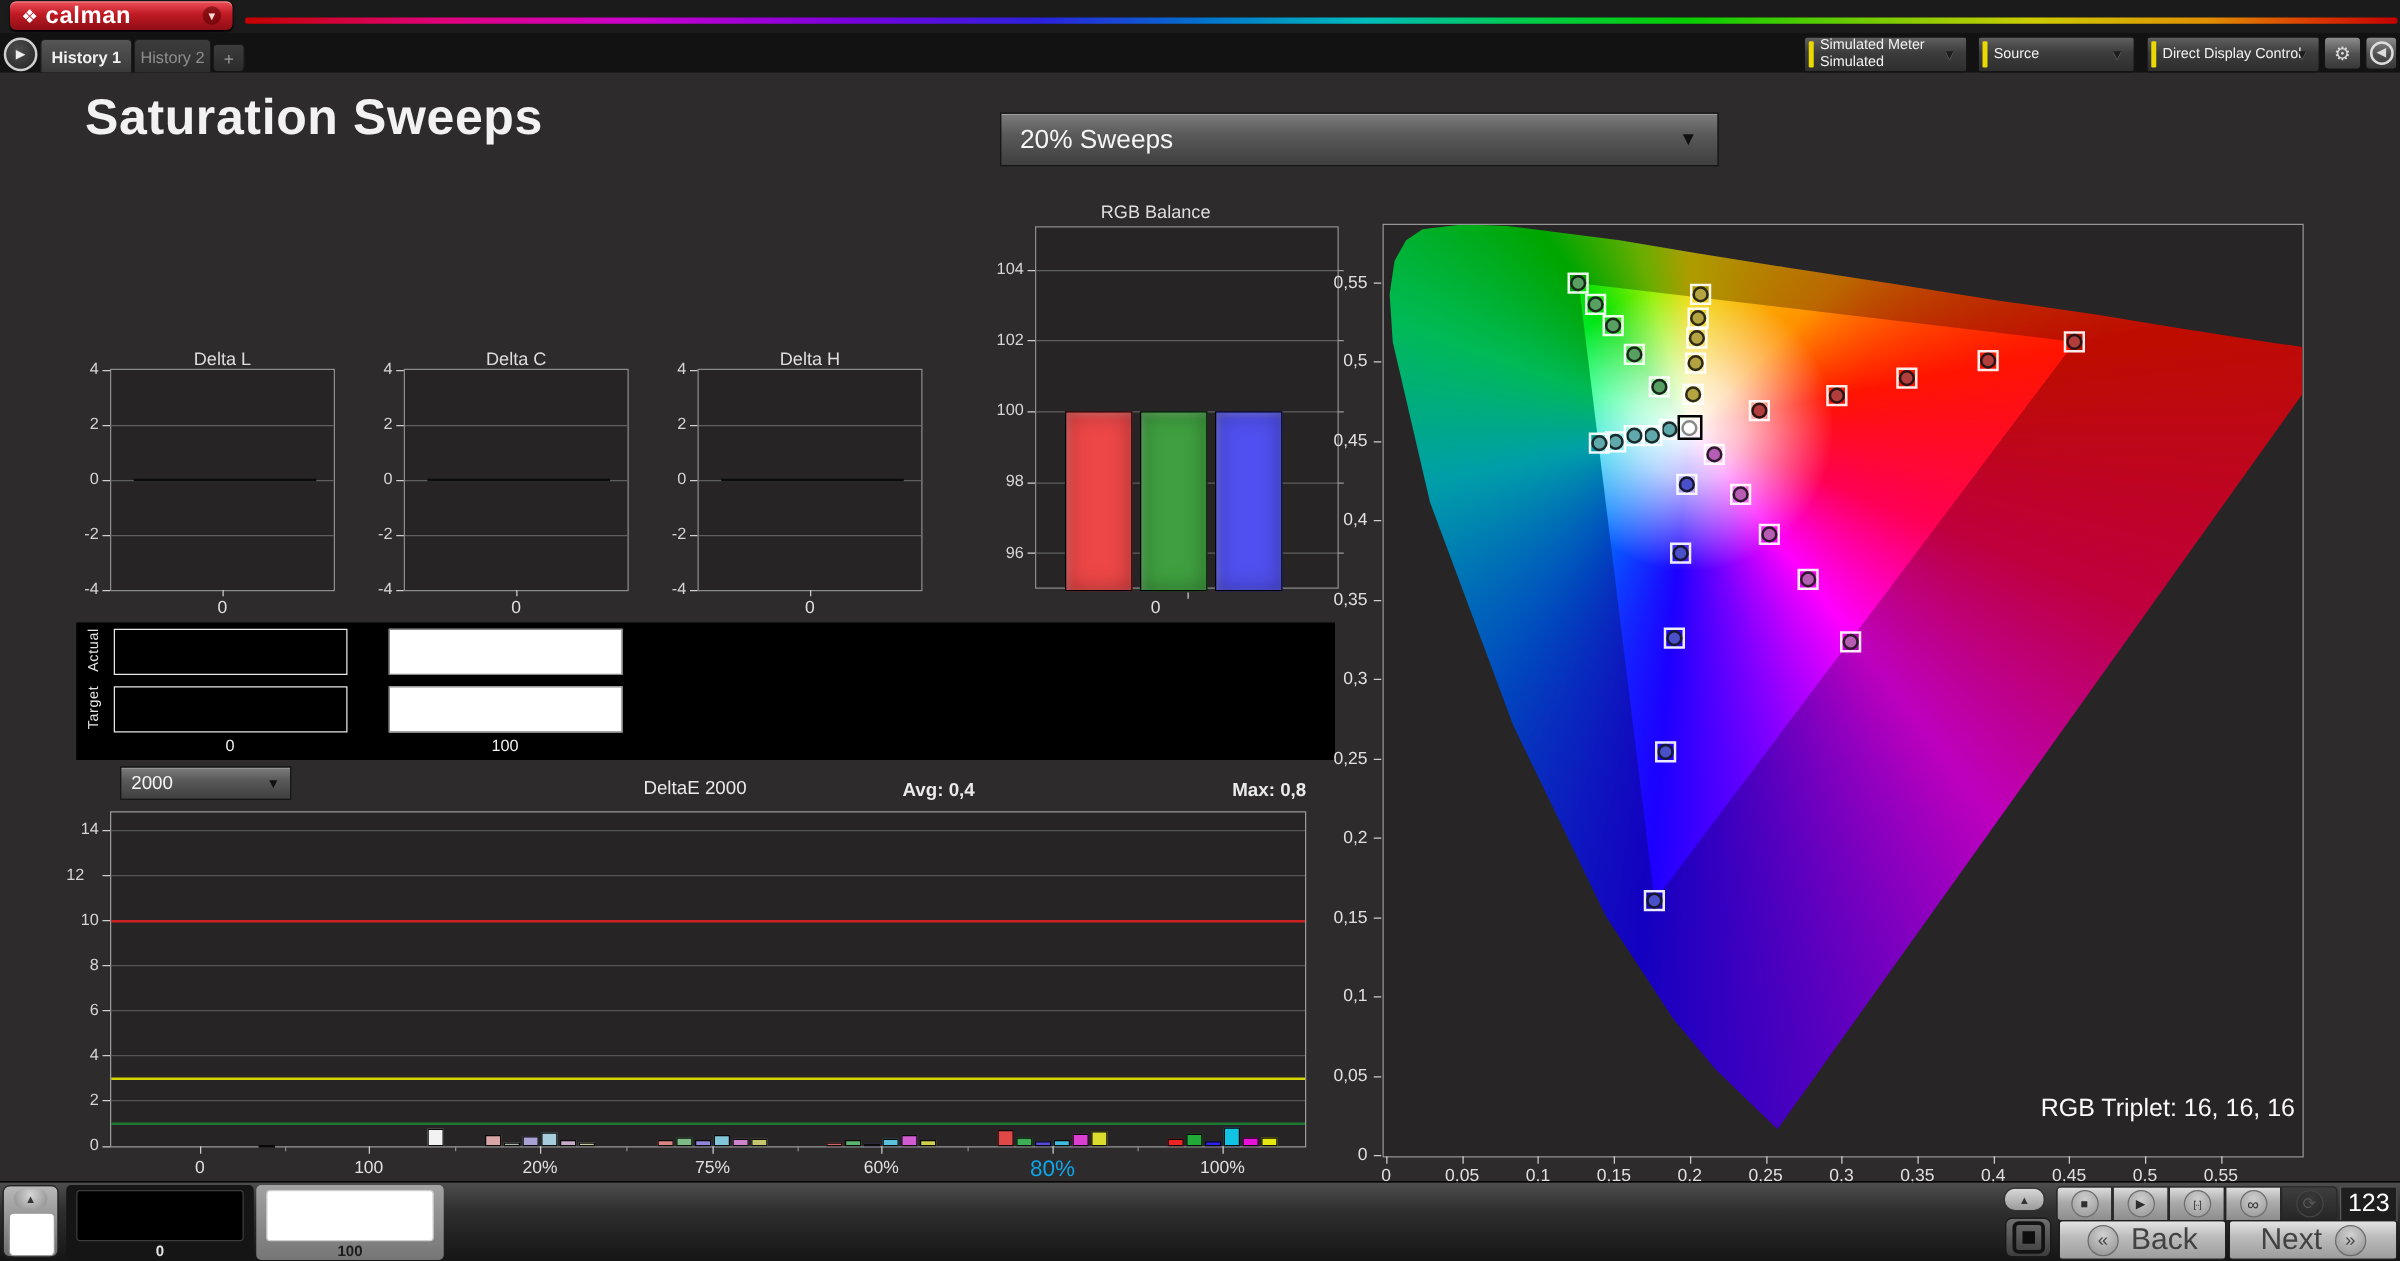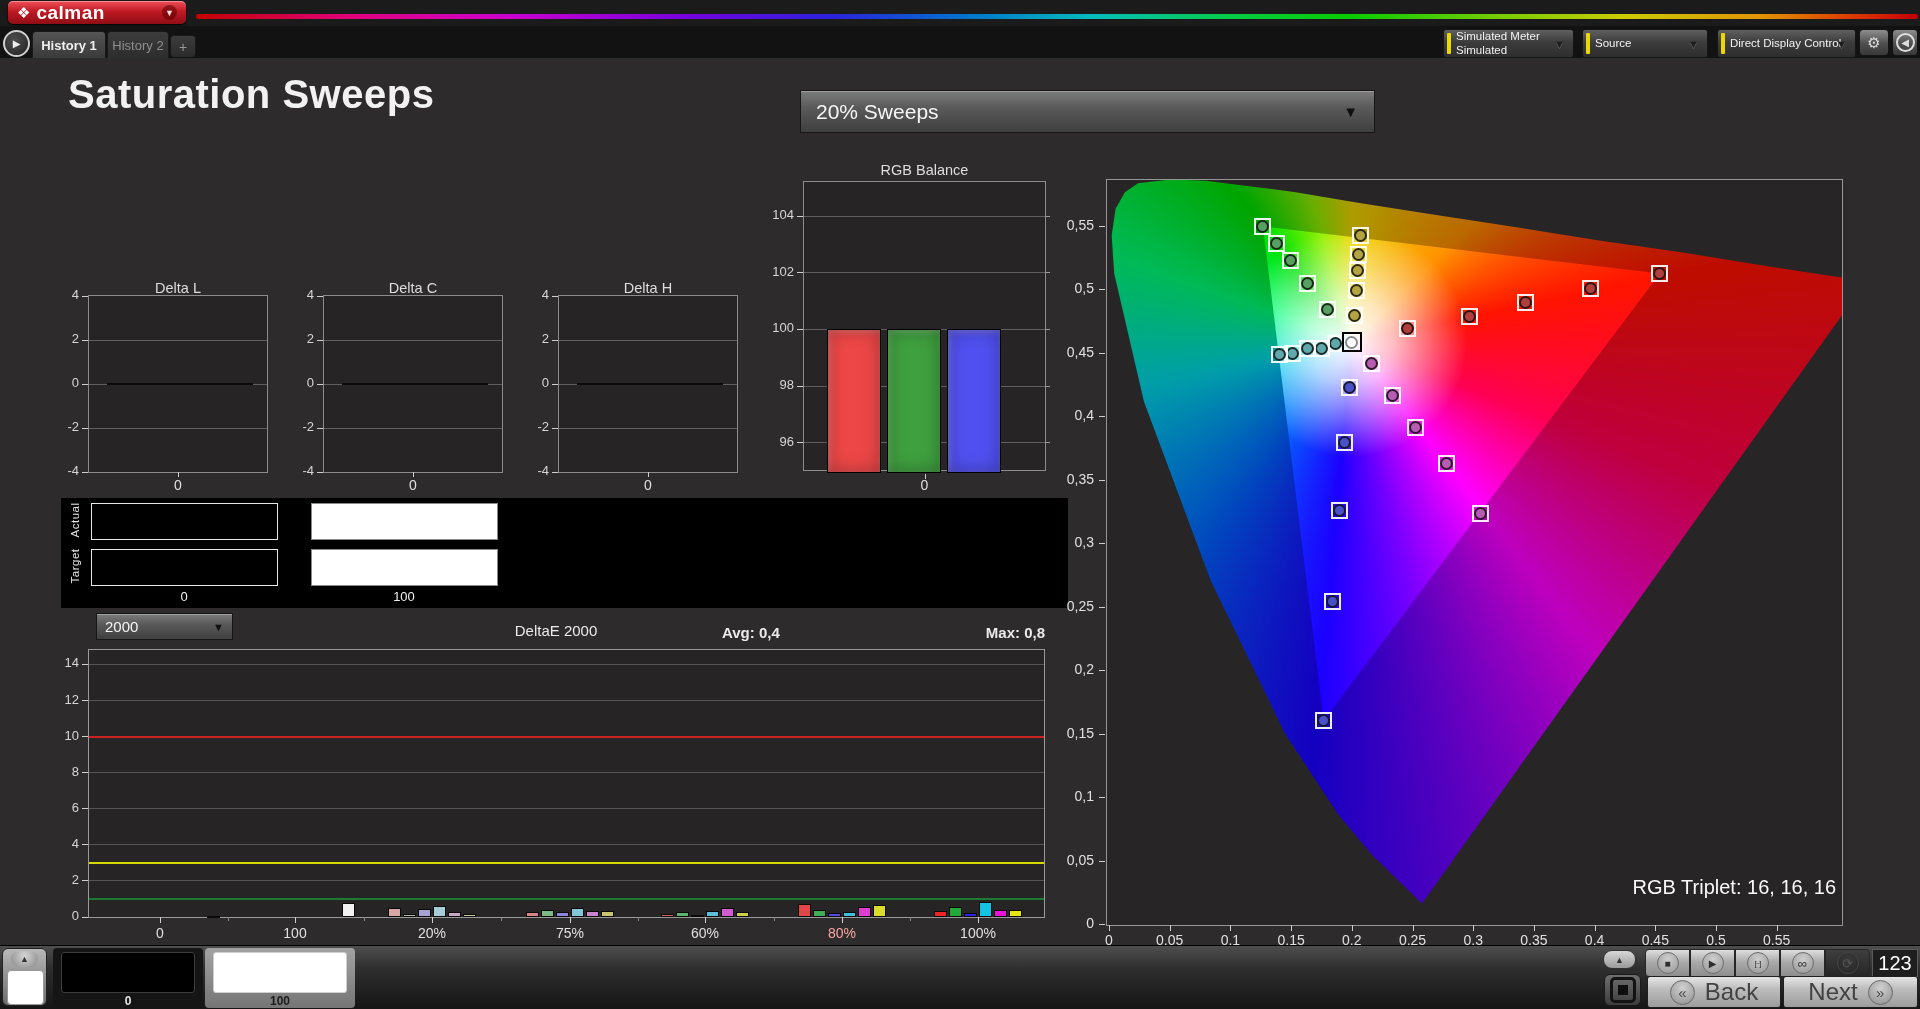--- a/index.html
+++ b/index.html
@@ -190,21 +190,21 @@
       <div style="left: -7px; top: 175.5px; width: 6px; height: 1px; background: rgb(207, 207, 207); position: absolute;"></div>
       <div style="left: -34px; top: 167px; width: 24px; text-align: right; color: rgb(214, 214, 214); font-size: 13px; position: absolute;">-4</div>
       <div style="left: 18px; top: 87px; width: 146px; height: 2px; background: rgb(11, 11, 11); position: absolute;"></div>
       <div style="left: 89px; top: 176px; width: 1px; height: 5px; background: rgb(207, 207, 207); position: absolute;"></div>
     </div>
   <div class="x-label" style="left:88px;top:477px;width:180px;">0</div>
   <div class="x-label" style="left:323px;top:477px;width:180px;">0</div>
   <div class="x-label" style="left:558px;top:477px;width:180px;">0</div>
 
   <div class="chart-title" style="left:803px;top:162px;width:243px;">RGB Balance</div>
-  <div id="rgb-balance" class="plot" style="left:803px;top:181px;width:243px;height:290px;">
+  <div id="rgb-balance" class="plot" style="left:828px;top:181px;width:243px;height:290px;">
       <div style="left: 0px; top: 33.5194px; width: 241px; height: 1px; background: rgb(95, 95, 95); position: absolute;"></div>
       <div style="left: -7px; top: 33.5194px; width: 6px; height: 1px; background: rgb(207, 207, 207); position: absolute;"></div>
       <div style="left: 241px; top: 33.5194px; width: 5px; height: 1px; background: rgb(154, 154, 154); position: absolute;"></div>
       <div style="left: -40px; top: 25.0194px; width: 30px; text-align: right; color: rgb(214, 214, 214); font-size: 13px; position: absolute;">104</div>
       <div style="left: 0px; top: 90.2184px; width: 241px; height: 1px; background: rgb(95, 95, 95); position: absolute;"></div>
       <div style="left: -7px; top: 90.2184px; width: 6px; height: 1px; background: rgb(207, 207, 207); position: absolute;"></div>
       <div style="left: 241px; top: 90.2184px; width: 5px; height: 1px; background: rgb(154, 154, 154); position: absolute;"></div>
       <div style="left: -40px; top: 81.7184px; width: 30px; text-align: right; color: rgb(214, 214, 214); font-size: 13px; position: absolute;">102</div>
       <div style="left: 0px; top: 146.917px; width: 241px; height: 1px; background: rgb(95, 95, 95); position: absolute;"></div>
       <div style="left: -7px; top: 146.917px; width: 6px; height: 1px; background: rgb(207, 207, 207); position: absolute;"></div>
@@ -256,21 +256,21 @@
       <div style="left: -7px; top: 158.257px; width: 6px; height: 1px; background: rgb(207, 207, 207); position: absolute;"></div>
       <div style="left: -36px; top: 149.757px; width: 26px; text-align: right; color: rgb(214, 214, 214); font-size: 13px; position: absolute;">6</div>
       <div style="left: 0px; top: 122.176px; width: 955px; height: 1px; background: rgb(85, 85, 85); position: absolute;"></div>
       <div style="left: -7px; top: 122.176px; width: 6px; height: 1px; background: rgb(207, 207, 207); position: absolute;"></div>
       <div style="left: -36px; top: 113.676px; width: 26px; text-align: right; color: rgb(214, 214, 214); font-size: 13px; position: absolute;">8</div>
       <div style="left: 0px; top: 86.0946px; width: 955px; height: 1px; background: rgb(85, 85, 85); position: absolute;"></div>
       <div style="left: -7px; top: 86.0946px; width: 6px; height: 1px; background: rgb(207, 207, 207); position: absolute;"></div>
       <div style="left: -36px; top: 77.5946px; width: 26px; text-align: right; color: rgb(214, 214, 214); font-size: 13px; position: absolute;">10</div>
       <div style="left: 0px; top: 50.0135px; width: 955px; height: 1px; background: rgb(85, 85, 85); position: absolute;"></div>
       <div style="left: -7px; top: 50.0135px; width: 6px; height: 1px; background: rgb(207, 207, 207); position: absolute;"></div>
-      <div style="left: -36px; top: 41.5135px; width: 26px; text-align: right; color: rgb(214, 214, 214); font-size: 13px; position: absolute;">12</div>
+      <div style="left: -36px; top: 41.5135px; width: 26px; color: rgb(214, 214, 214); font-size: 13px; position: absolute;">12</div>
       <div style="left: 0px; top: 13.9324px; width: 955px; height: 1px; background: rgb(85, 85, 85); position: absolute;"></div>
       <div style="left: -7px; top: 13.9324px; width: 6px; height: 1px; background: rgb(207, 207, 207); position: absolute;"></div>
       <div style="left: -36px; top: 5.43243px; width: 26px; text-align: right; color: rgb(214, 214, 214); font-size: 13px; position: absolute;">14</div>
       <div style="left: 0px; top: 85.5946px; width: 955px; height: 2px; background: rgb(204, 34, 34); position: absolute;"></div>
       <div style="left: 0px; top: 211.878px; width: 955px; height: 2px; background: rgb(214, 214, 0); position: absolute;"></div>
       <div style="left: 0px; top: 247.959px; width: 955px; height: 2px; background: rgb(29, 122, 51); position: absolute;"></div>
       <div style="left: 71px; top: 267px; width: 1px; height: 6px; background: rgb(207, 207, 207); position: absolute;"></div>
       <div style="left: 139px; top: 267px; width: 1px; height: 4px; background: rgb(138, 138, 138); position: absolute;"></div>
       <div style="left: 31px; top: 275px; width: 80px; text-align: center; color: rgb(224, 224, 224); font-size: 14px; position: absolute;">0</div>
       <div style="left: 206px; top: 267px; width: 1px; height: 6px; background: rgb(207, 207, 207); position: absolute;"></div>
@@ -280,21 +280,21 @@
       <div style="left: 412px; top: 267px; width: 1px; height: 4px; background: rgb(138, 138, 138); position: absolute;"></div>
       <div style="left: 303px; top: 275px; width: 80px; text-align: center; color: rgb(224, 224, 224); font-size: 14px; position: absolute;">20%</div>
       <div style="left: 481px; top: 267px; width: 1px; height: 6px; background: rgb(207, 207, 207); position: absolute;"></div>
       <div style="left: 549px; top: 267px; width: 1px; height: 4px; background: rgb(138, 138, 138); position: absolute;"></div>
       <div style="left: 441px; top: 275px; width: 80px; text-align: center; color: rgb(224, 224, 224); font-size: 14px; position: absolute;">75%</div>
       <div style="left: 616px; top: 267px; width: 1px; height: 6px; background: rgb(207, 207, 207); position: absolute;"></div>
       <div style="left: 685px; top: 267px; width: 1px; height: 4px; background: rgb(138, 138, 138); position: absolute;"></div>
       <div style="left: 576px; top: 275px; width: 80px; text-align: center; color: rgb(224, 224, 224); font-size: 14px; position: absolute;">60%</div>
       <div style="left: 753px; top: 267px; width: 1px; height: 6px; background: rgb(207, 207, 207); position: absolute;"></div>
       <div style="left: 821px; top: 267px; width: 1px; height: 4px; background: rgb(138, 138, 138); position: absolute;"></div>
-      <div style="left: 713px; top: 275px; width: 80px; text-align: center; color: #fca5a5; font-size: 14px; position: absolute;">80%</div>
+      <div style="left: 713px; top: 275px; width: 80px; text-align: center; color: #0ea5e9; font-size: 18px; position: absolute;">80%</div>
       <div style="left: 889px; top: 267px; width: 1px; height: 6px; background: rgb(207, 207, 207); position: absolute;"></div>
       <div style="left: 849px; top: 275px; width: 80px; text-align: center; color: rgb(224, 224, 224); font-size: 14px; position: absolute;">100%</div>
       <div style="left: 118px; top: 266px; width: 13px; height: 1px; background: rgb(13, 13, 13); border: 1px solid rgb(10, 10, 10); box-sizing: border-box; position: absolute;"></div>
       <div style="left: 253px; top: 253px; width: 13px; height: 14px; background: rgb(242, 242, 242); border: 1px solid rgb(10, 10, 10); box-sizing: border-box; position: absolute;"></div>
       <div style="left: 299px; top: 258px; width: 13px; height: 9px; background: rgb(217, 166, 166); border: 1px solid rgb(10, 10, 10); box-sizing: border-box; position: absolute;"></div>
       <div style="left: 314px; top: 264px; width: 13px; height: 3px; background: rgb(170, 182, 170); border: 1px solid rgb(10, 10, 10); box-sizing: border-box; position: absolute;"></div>
       <div style="left: 329px; top: 259px; width: 13px; height: 8px; background: rgb(168, 162, 210); border: 1px solid rgb(10, 10, 10); box-sizing: border-box; position: absolute;"></div>
       <div style="left: 344px; top: 256px; width: 13px; height: 11px; background: rgb(166, 205, 217); border: 1px solid rgb(10, 10, 10); box-sizing: border-box; position: absolute;"></div>
       <div style="left: 359px; top: 262px; width: 13px; height: 5px; background: rgb(198, 168, 198); border: 1px solid rgb(10, 10, 10); box-sizing: border-box; position: absolute;"></div>
       <div style="left: 374px; top: 264px; width: 13px; height: 3px; background: rgb(201, 201, 162); border: 1px solid rgb(10, 10, 10); box-sizing: border-box; position: absolute;"></div>

